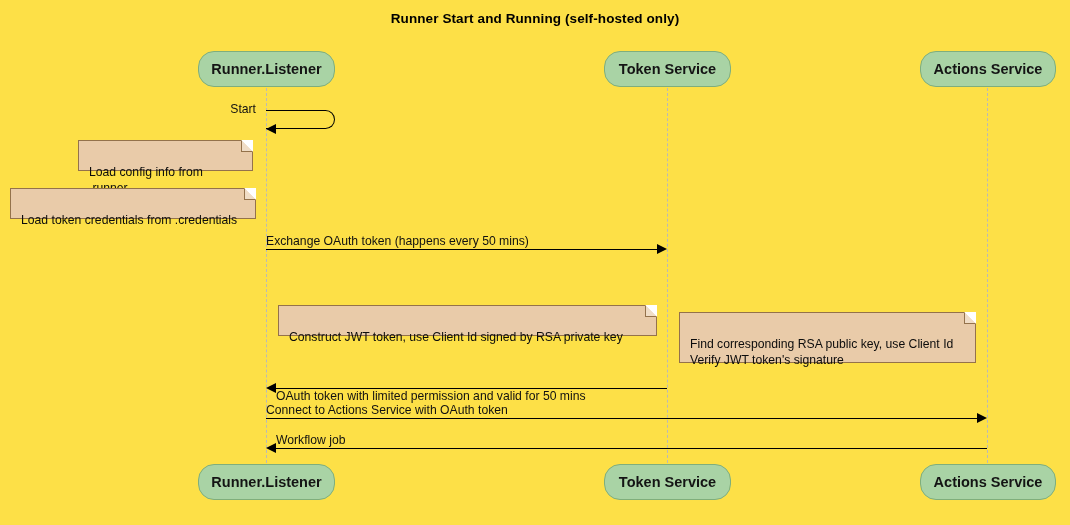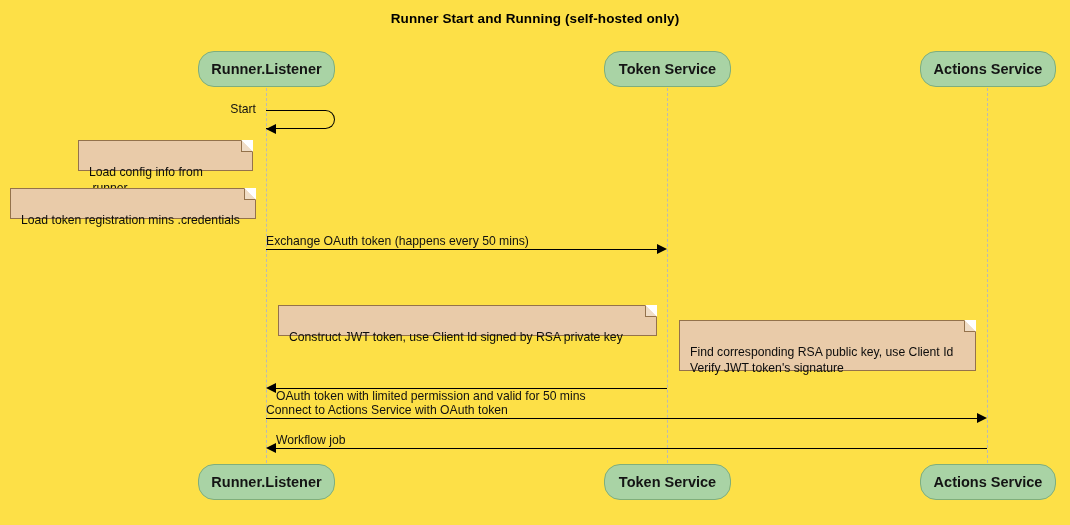--- a/index.html
+++ b/index.html
@@ -146,36 +146,36 @@
   <div class="selfloop" style="left:266px; top:110px; width:69px; height:19px;"></div>
   <div class="arrow-head left" style="left:266px; top:124px;"></div>
 
   <div class="note" style="left:78px; top:140px; width:175px; height:31px;">
     <span>Load config info from .runner</span>
     <span class="fold-cover"></span>
     <span class="fold"></span>
   </div>
 
   <div class="note" style="left:10px; top:188px; width:246px; height:31px;">
-    <span>Load token registration mins .credentials</span>
+    <span>Load token credentials from .credentials</span>
     <span class="fold-cover"></span>
     <span class="fold"></span>
   </div>
 
   <div class="msg-label" style="left:266px; top:234px; width:401px;">Exchange OAuth token (happens every 50 mins)</div>
   <div class="msg-line" style="left:266px; top:249px; width:391px;"></div>
   <div class="arrow-head right" style="left:657px; top:244px;"></div>
 
   <div class="note" style="left:278px; top:262px; width:379px; height:31px;margin-top:43px;">
     <span>Construct JWT token, use Client Id signed by RSA private key</span>
     <span class="fold-cover"></span>
     <span class="fold"></span>
   </div>
 
-  <div class="note" style="left:679px; top:320px; width:297px; height:51px;">
+  <div class="note" style="left:679px; top:312px; width:297px; height:51px;">
     <span>Find corresponding RSA public key, use Client Id
 Verify JWT token's signature</span>
     <span class="fold-cover"></span>
     <span class="fold"></span>
   </div>
 
   <div class="msg-label" style="left:276px; top:373px; width:391px;margin-top:16px;">OAuth token with limited permission and valid for 50 mins</div>
   <div class="msg-line" style="left:276px; top:388px; width:391px;"></div>
   <div class="arrow-head left" style="left:266px; top:383px;"></div>
 

